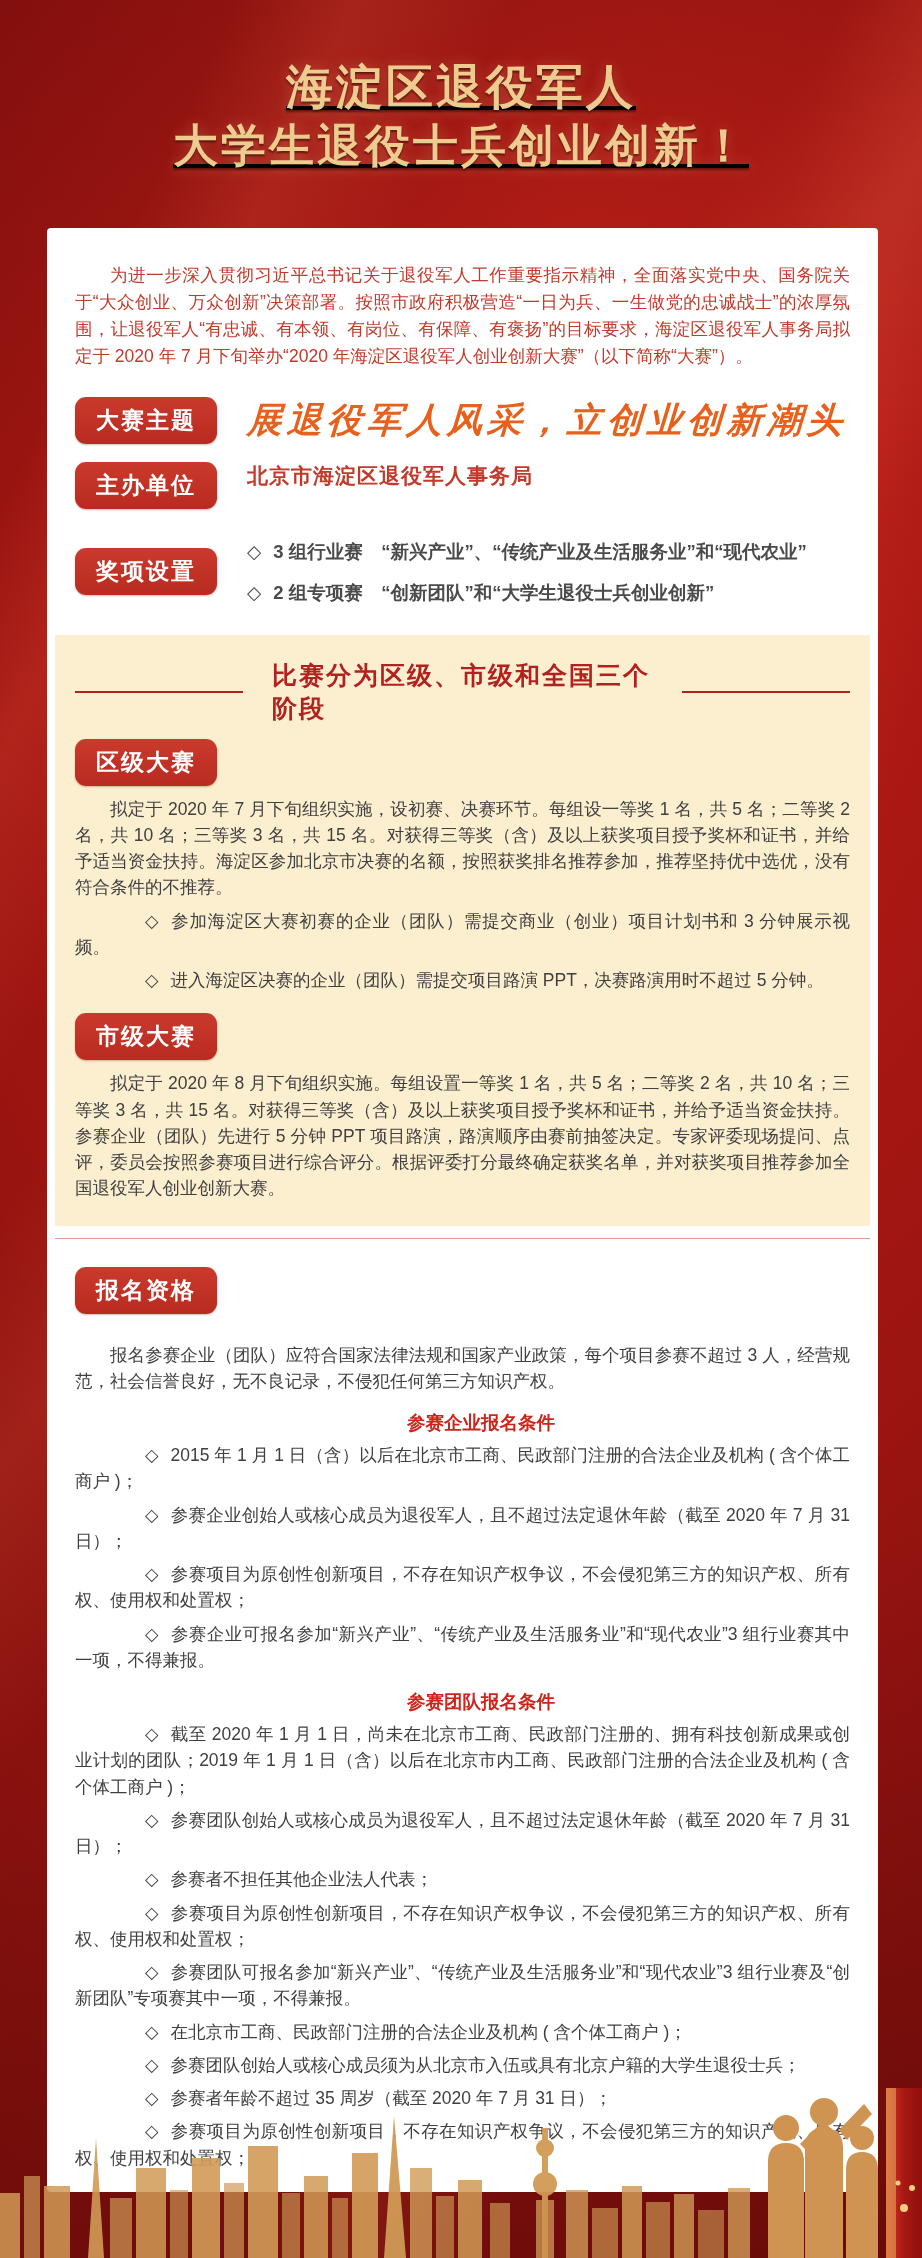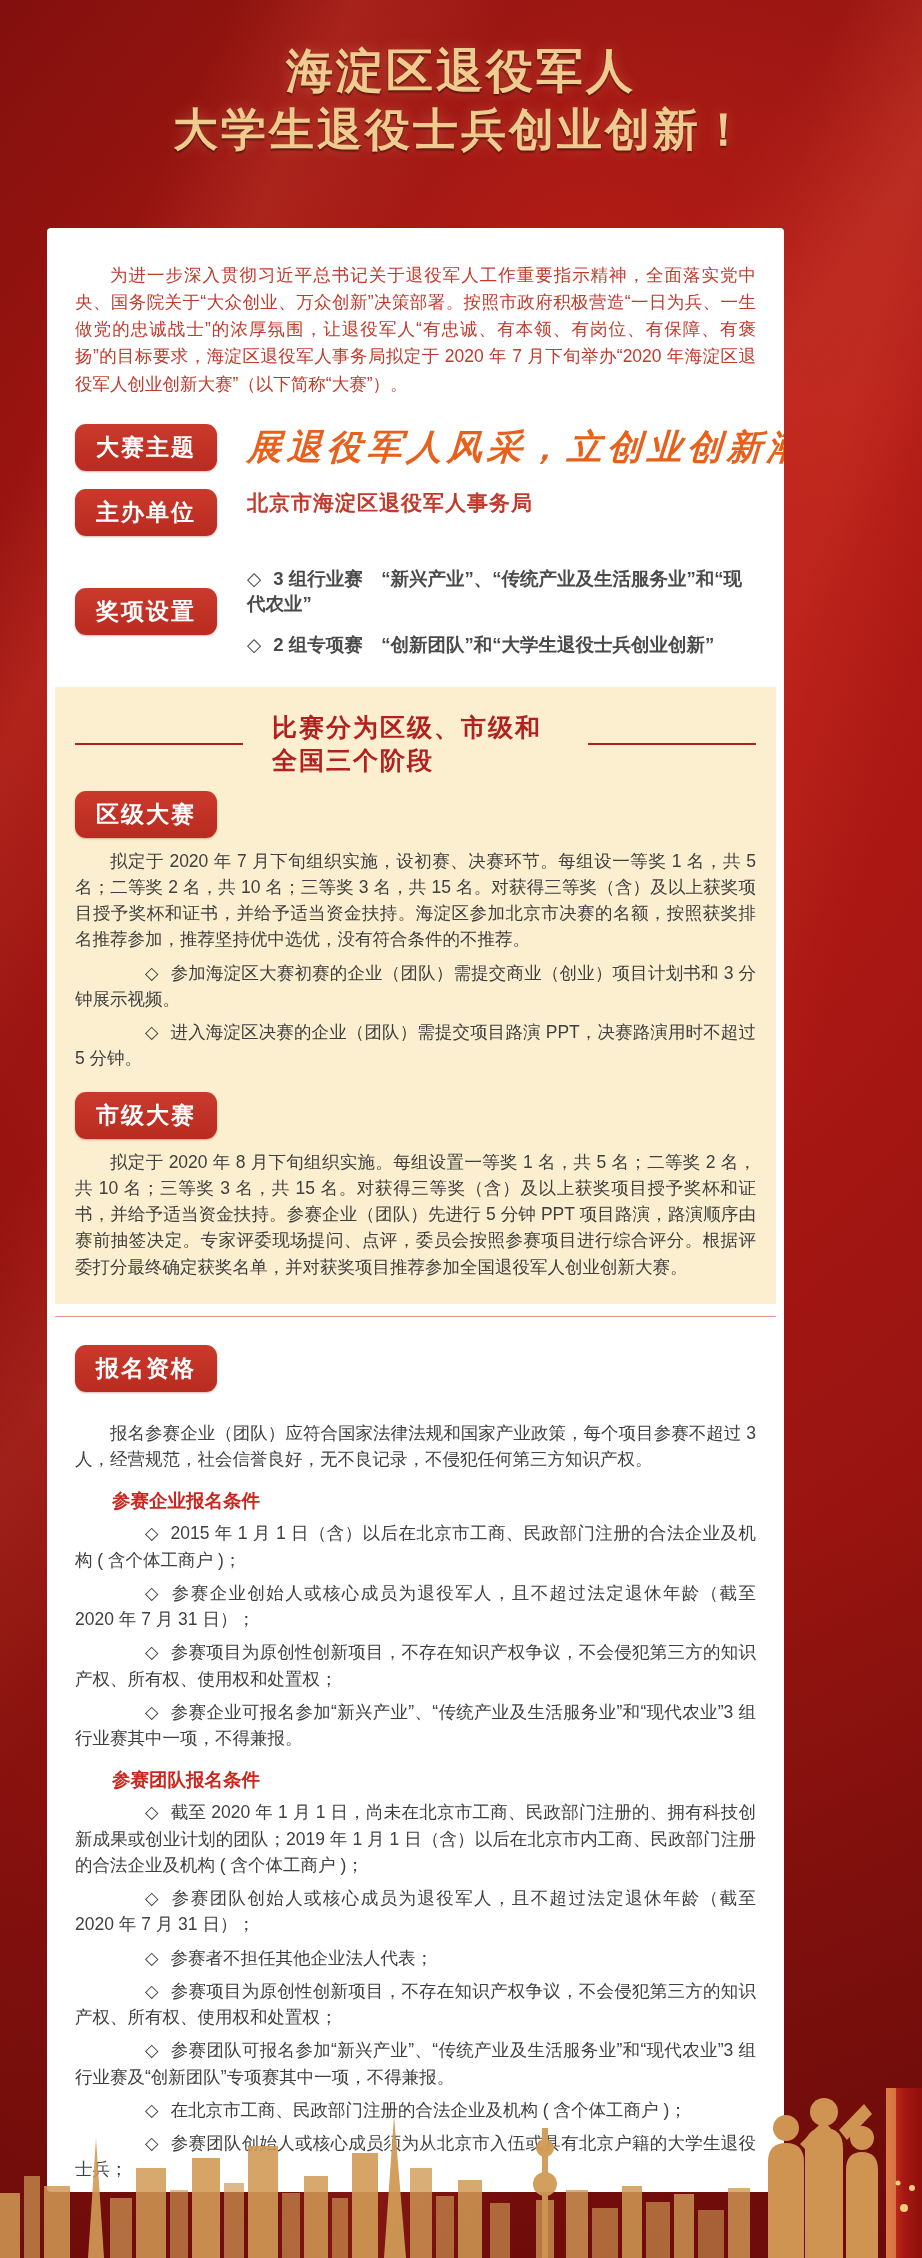--- a/index.html
+++ b/index.html
@@ -12,30 +12,30 @@
   .bg{
     position:absolute;inset:0;z-index:0;
     background:
       linear-gradient(115deg, transparent 12%, rgba(255,110,80,.16) 18%, transparent 26%),
       linear-gradient(125deg, transparent 34%, rgba(255,120,90,.14) 41%, transparent 50%),
       linear-gradient(105deg, transparent 55%, rgba(255,100,70,.12) 63%, transparent 72%),
       linear-gradient(160deg, rgba(70,5,5,.35) 0%, transparent 28%),
       linear-gradient(340deg, rgba(70,5,5,.38) 0%, transparent 30%),
       radial-gradient(130% 95% at 62% 12%, #c22019 0%, #a81713 42%, #7c0f0c 100%);
   }
-  .header{position:absolute;top:0;left:0;width:100%;text-align:center;z-index:1;padding-top:42px;}
+  .header{position:absolute;top:16px;left:0;width:100%;text-align:center;z-index:1;padding-top:42px;text-decoration:underline;}
   .title-line{
     font-weight:bold;color:#eecb8f;letter-spacing:3px;
     text-shadow:0 2px 2px rgba(60,8,4,.65), 0 0 14px rgba(255,220,160,.25);
   }
   .title-line.l1{font-size:47px;line-height:58px;}
   .title-line.l2{font-size:45px;line-height:60px;}
 
   .card{
-    position:absolute;left:47px;top:228px;width:737px;height:1964px;z-index:2;
+    position:absolute;left:47px;top:228px;width:831px;height:1964px;z-index:2;
     background:#ffffff;border-radius:4px;box-sizing:border-box;
     padding:34px 28px 0 28px;overflow:hidden;
   }
   .intro-p{color:#c23a2b;font-size:17.5px;line-height:1.55;text-align:justify;text-indent:2em;margin:0;}
 
   .badge{
     display:inline-flex;align-items:center;justify-content:center;flex:0 0 auto;
     background:linear-gradient(180deg,#ca3a2c,#b92a20);color:#fff;font-weight:bold;
     font-size:23px;letter-spacing:2px;padding:8px 21px;border-radius:11px;
     box-shadow:0 1px 2px rgba(120,20,10,.3);
@@ -61,21 +61,21 @@
   .panel-title{display:flex;align-items:center;justify-content:center;gap:29px;margin:2px 0 14px;}
   .panel-title .t{color:#b2201f;font-size:25px;font-weight:bold;letter-spacing:2px;}
   .panel-title .line{height:2px;width:168px;background:#b2201f;flex:0 0 auto;}
   .stage-badge{margin:8px 0 10px;}
   .body-p{color:#404040;font-size:17.5px;line-height:1.5;text-align:justify;text-indent:2em;margin:8px 0 0;}
   .d-item{color:#3f3f3f;font-size:17.5px;line-height:1.5;text-align:justify;text-indent:2em;margin:7px 0 0;}
 
   .sep{border:none;border-top:1.5px solid #e5998c;margin:12px -20px 0 -20px;}
 
   .sect-badge{margin-top:28px;}
-  .red-sub{color:#cd241c;font-size:18.5px;font-weight:bold;margin:16px 0 2px;text-indent:2em;}
+  .red-sub{color:#cd241c;font-size:18.5px;font-weight:bold;margin:16px 0 2px;text-indent:2em;text-align:center;}
 
   .skyline{position:absolute;left:0;bottom:0;width:922px;height:170px;z-index:3;display:block;}
 </style>
 </head>
 <body>
 
 <div class="bg"></div>
 
 <div class="header">
   <div class="title-line l1">海淀区退役军人</div>

